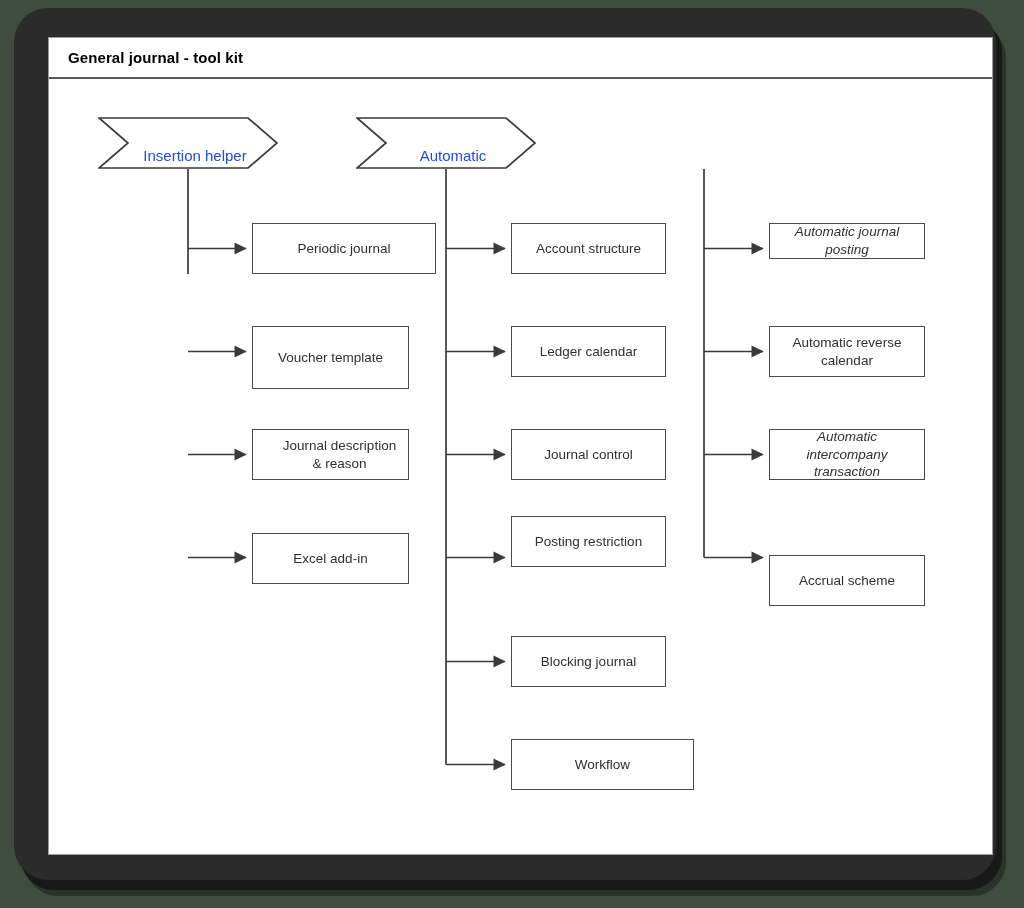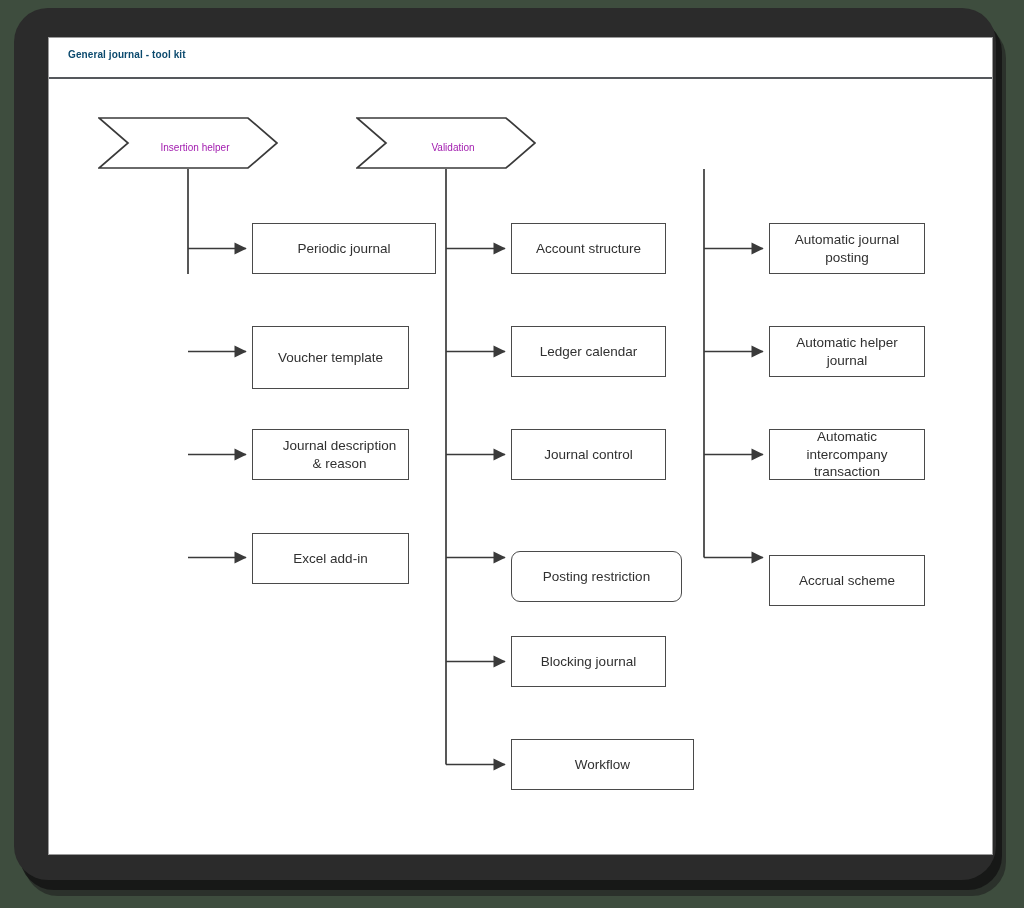--- a/index.html
+++ b/index.html
@@ -51,23 +51,23 @@
     width: 100%;
     height: 41px;
     box-sizing: border-box;
     border-bottom: 2px solid #55585c;
     background: #ffffff;
   }
   #title-text {
     position: absolute;
     left: 19px;
     top: 11px;
-    font-size: 10px;
+    font-size: 15px;
     font-weight: bold;
-    color: #0c4a6e;
+    color: #000000;
     letter-spacing: 0.1px;
     white-space: nowrap;
   }
 
   
   #canvas {
     position: absolute;
     left: 0;
     top: 41px;
     width: 945px;
@@ -90,28 +90,28 @@
   }
   .chevron svg {
     position: absolute;
     left: 0;
     top: 0;
     display: block;
   }
   .chevron-label {
     position: absolute;
     left: 0;
-    top: 4px;
+    top: 12px;
     width: 180px;
     height: 52px;
     display: flex;
     align-items: center;
     justify-content: center;
-    font-size: 10px;
-    color: #a21caf;
+    font-size: 15px;
+    color: #1d4ed8;
     white-space: nowrap;
     box-sizing: border-box;
     padding-left: 14px;
   }
 
   
   .node {
     position: absolute;
     box-sizing: border-box;
     border: 1.6px solid #4a4a4a;
@@ -177,21 +177,21 @@
           <svg width="180" height="52" viewBox="0 0 180 52">
             <path d="M 1 1 L 150 1 L 179 26 L 150 51 L 1 51 L 30 26 Z" fill="#ffffff" stroke="#3a3a3a" stroke-width="1.7"></path>
           </svg>
           <div class="chevron-label">Insertion helper</div>
         </div>
 
         <div class="chevron" style="left:307px; top:38px;">
           <svg width="180" height="52" viewBox="0 0 180 52">
             <path d="M 1 1 L 150 1 L 179 26 L 150 51 L 1 51 L 30 26 Z" fill="#ffffff" stroke="#3a3a3a" stroke-width="1.7"></path>
           </svg>
-          <div class="chevron-label">Validation</div>
+          <div class="chevron-label">Automatic</div>
         </div>
 
 
         <div class="node" style="left:203px; top:144px; width:184px; height:51px;">
           <span>Periodic journal</span>
         </div>
         <div class="node" style="left:203px; top:247px; width:157px; height:63px;">
           <span>Voucher template</span>
         </div>
         <div class="node" style="left:203px; top:350px; width:157px; height:51px;padding-left:24px;">
@@ -203,37 +203,37 @@
 
         <div class="node" style="left:462px; top:144px; width:155px; height:51px;">
           <span>Account structure</span>
         </div>
         <div class="node" style="left:462px; top:247px; width:155px; height:51px;">
           <span>Ledger calendar</span>
         </div>
         <div class="node" style="left:462px; top:350px; width:155px; height:51px;">
           <span>Journal control</span>
         </div>
-        <div class="node" style="left:462px; top:472px; width:171px; height:51px;border-radius:9px;">
+        <div class="node" style="left:462px; top:437px; width:155px; height:51px;">
           <span>Posting restriction</span>
         </div>
         <div class="node" style="left:462px; top:557px; width:155px; height:51px;">
           <span>Blocking journal</span>
         </div>
         <div class="node" style="left:462px; top:660px; width:183px; height:51px;">
           <span>Workflow</span>
         </div>
 
-        <div class="node" style="left:720px; top:144px; width:156px; height:51px;">
+        <div class="node" style="left:720px; top:144px; width:156px; height:36px;font-style:italic;">
           <span>Automatic journal posting</span>
         </div>
         <div class="node" style="left:720px; top:247px; width:156px; height:51px;">
-          <span>Automatic helper journal</span>
-        </div>
-        <div class="node" style="left:720px; top:350px; width:156px; height:51px;">
+          <span>Automatic reverse calendar</span>
+        </div>
+        <div class="node" style="left:720px; top:350px; width:156px; height:51px;font-style:italic;">
           <span>Automatic intercompany transaction</span>
         </div>
         <div class="node" style="left:720px; top:476px; width:156px; height:51px;">
           <span>Accrual scheme</span>
         </div>
 
       </div>
     </div>
   </div>
 </div>

